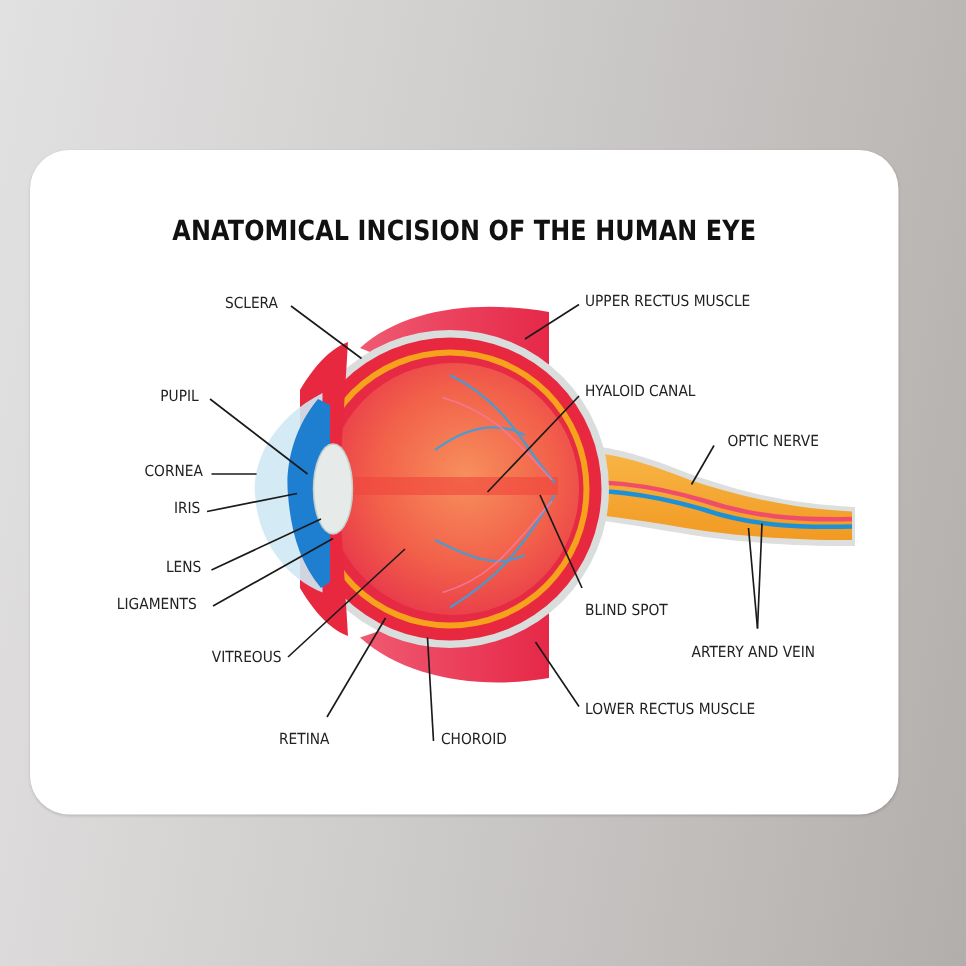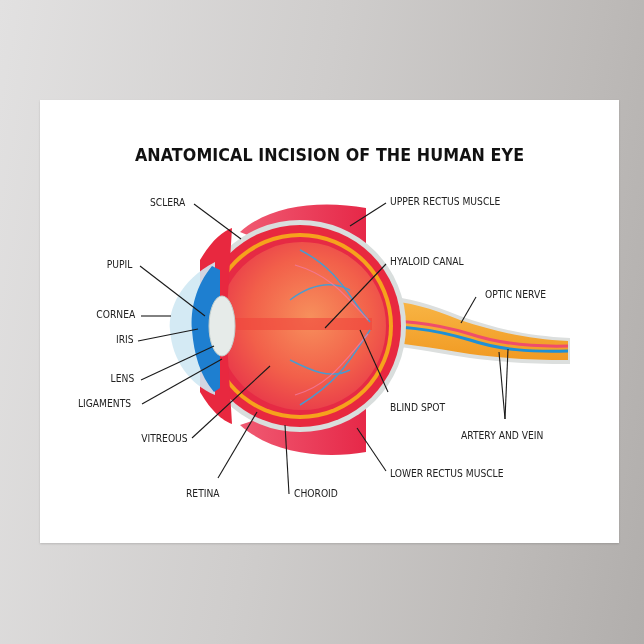--- a/index.html
+++ b/index.html
@@ -1,17 +1,17 @@
 <!DOCTYPE html>
 <html><head>
 <meta charset="utf-8">
 <style>
   html,body{margin:0;padding:0;}
   body{width:644px;height:644px;overflow:hidden;background:linear-gradient(100deg,#e2e1e1 0%,#cfcdcc 45%,#bdbab8 80%,#b1aeac 100%);position:relative;font-family:"Liberation Sans","DejaVu Sans",sans-serif;}
-  .poster{position:absolute;left:40px;top:100px;width:579px;height:443px;background:#ffffff;box-shadow:0 1px 2px rgba(0,0,0,0.15);}
+  .poster{position:absolute;left:20px;top:100px;width:579px;height:443px;background:#ffffff;box-shadow:0 1px 2px rgba(0,0,0,0.15);border-radius:26px;}
   .title{position:absolute;left:0;top:44px;width:100%;text-align:center;font-weight:bold;font-size:18.5px;color:#111;letter-spacing:0.1px;font-family:"DejaVu Sans",sans-serif;transform:scaleX(0.86);}
   .lbl{position:absolute;font-size:10.2px;color:#222;white-space:nowrap;font-family:"DejaVu Sans",sans-serif;transform:scaleX(0.9);transform-origin:left center;}
   .lbl.r{transform-origin:right center;text-align:right;}
   svg.art{position:absolute;left:0;top:0;}
 </style>
 </head>
 <body>
 
 <div class="poster">
   <div class="title">ANATOMICAL INCISION OF THE HUMAN EYE</div>

